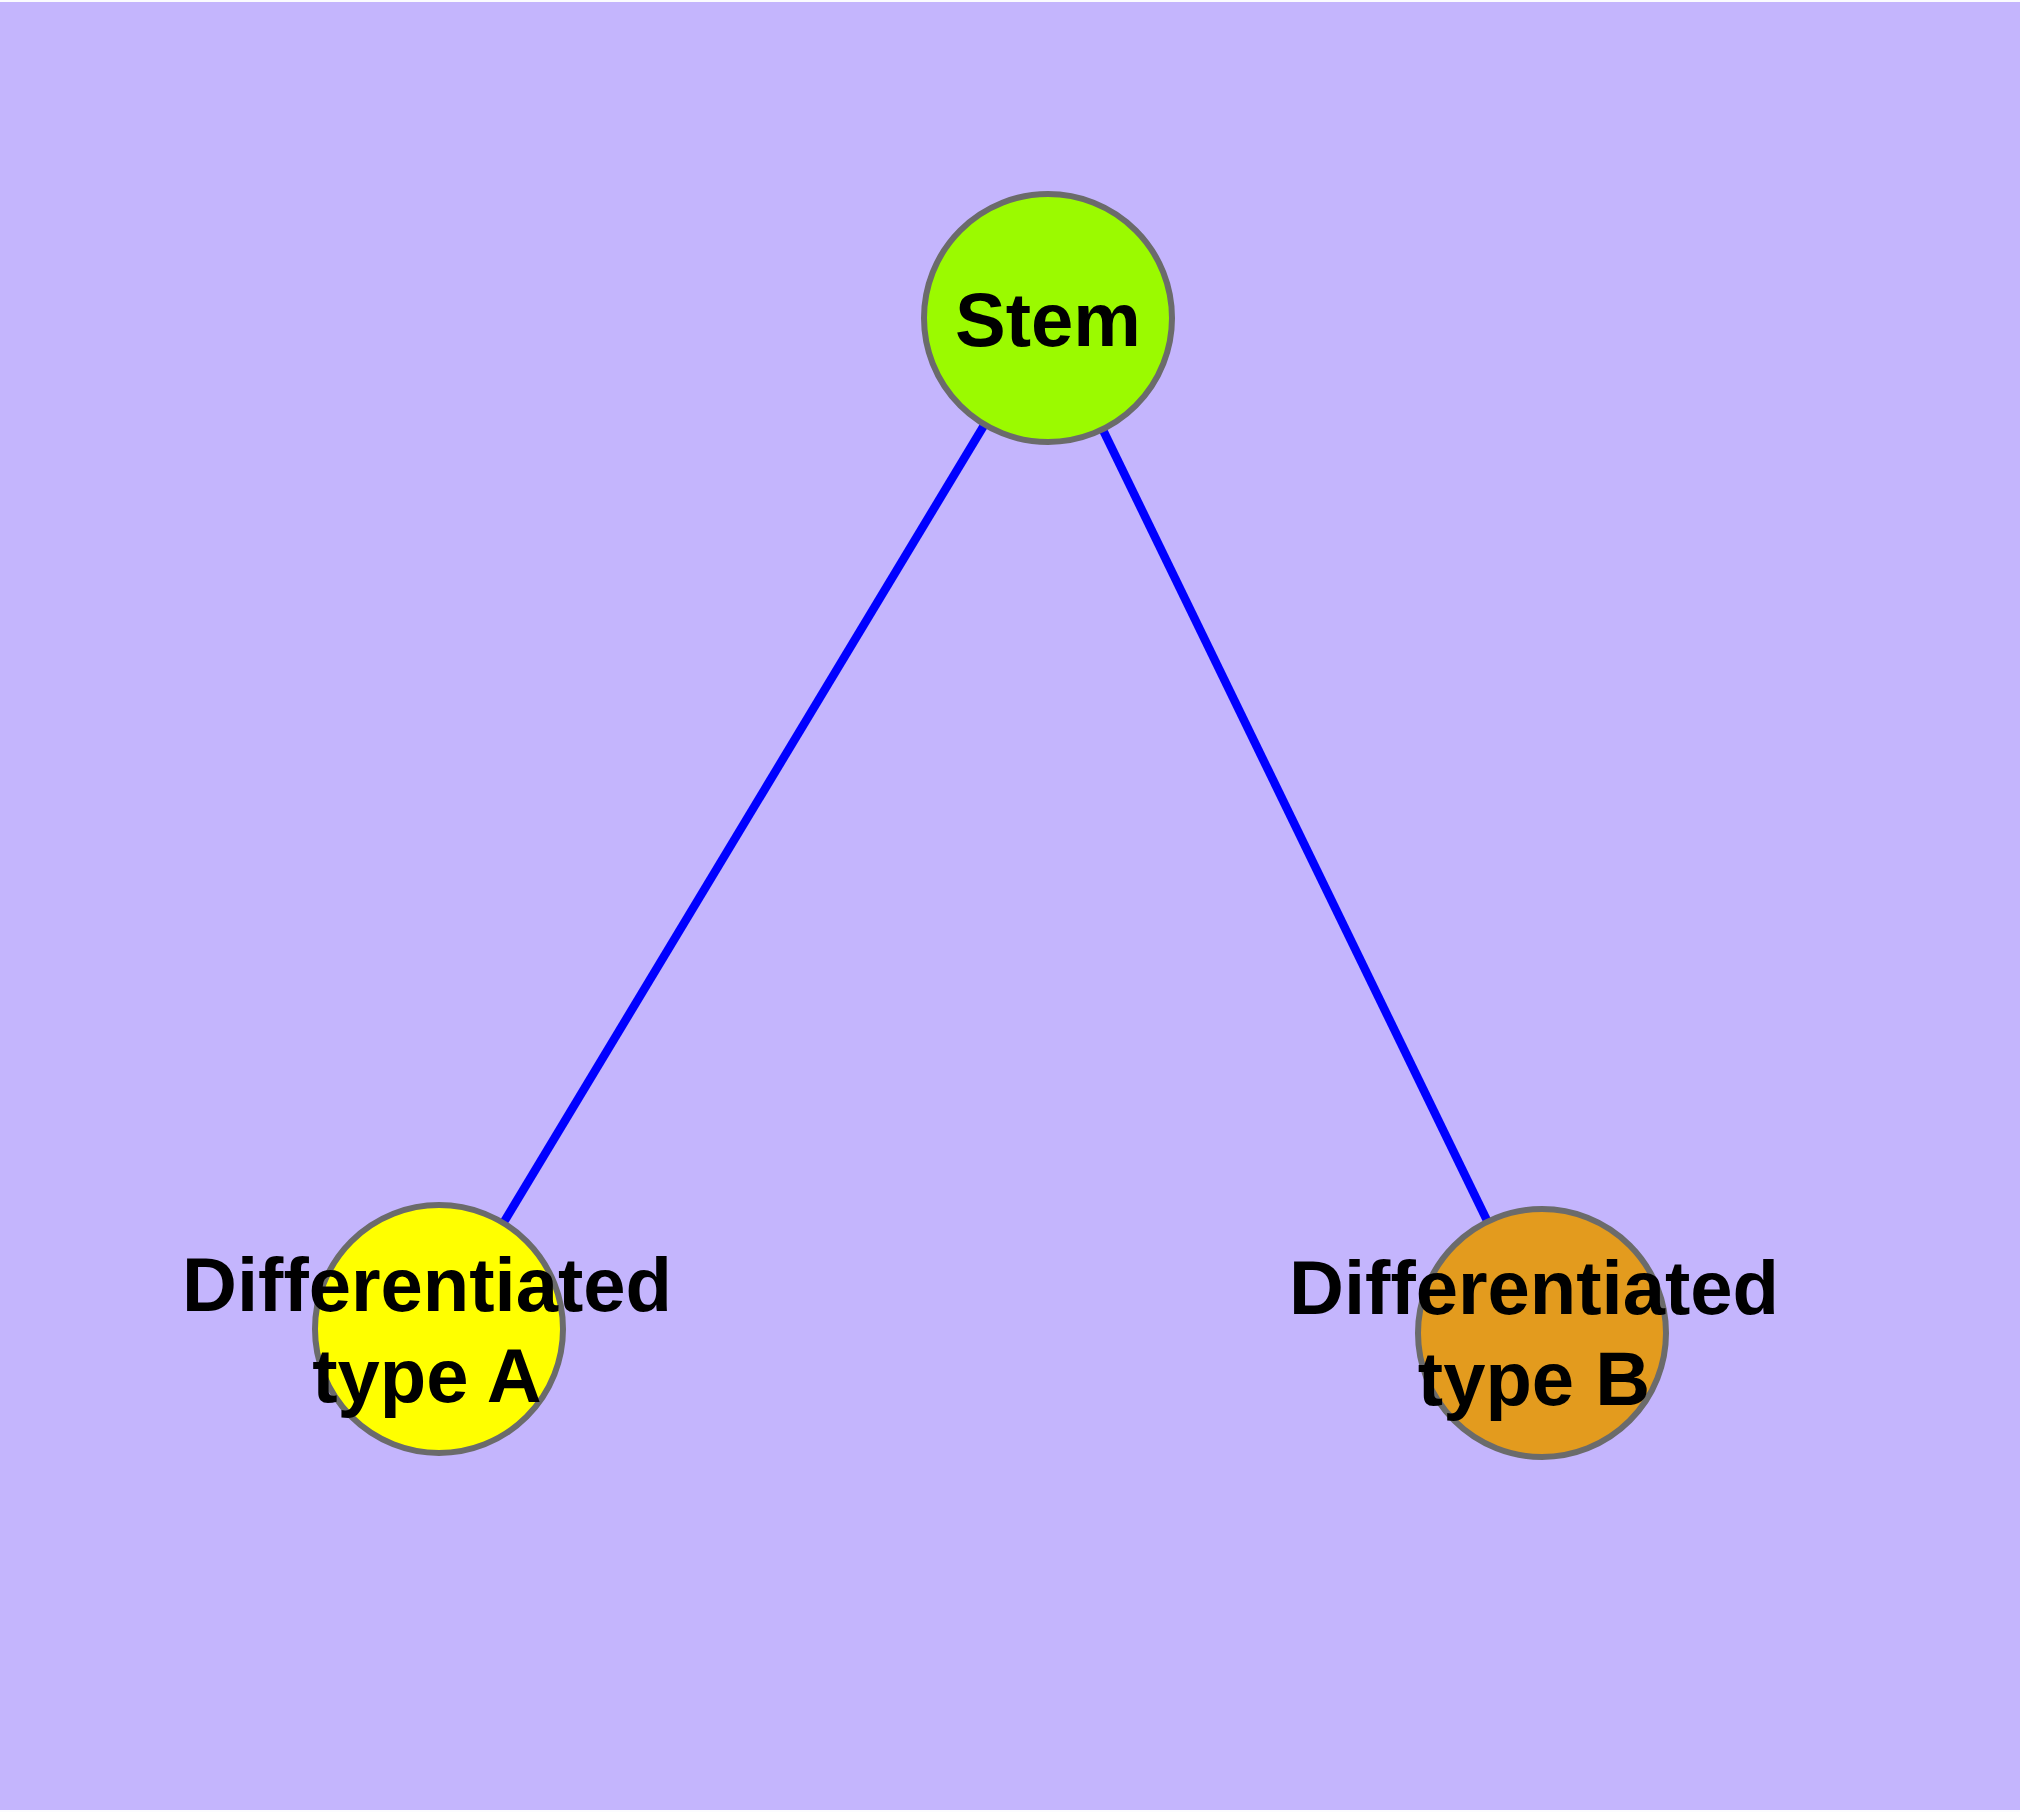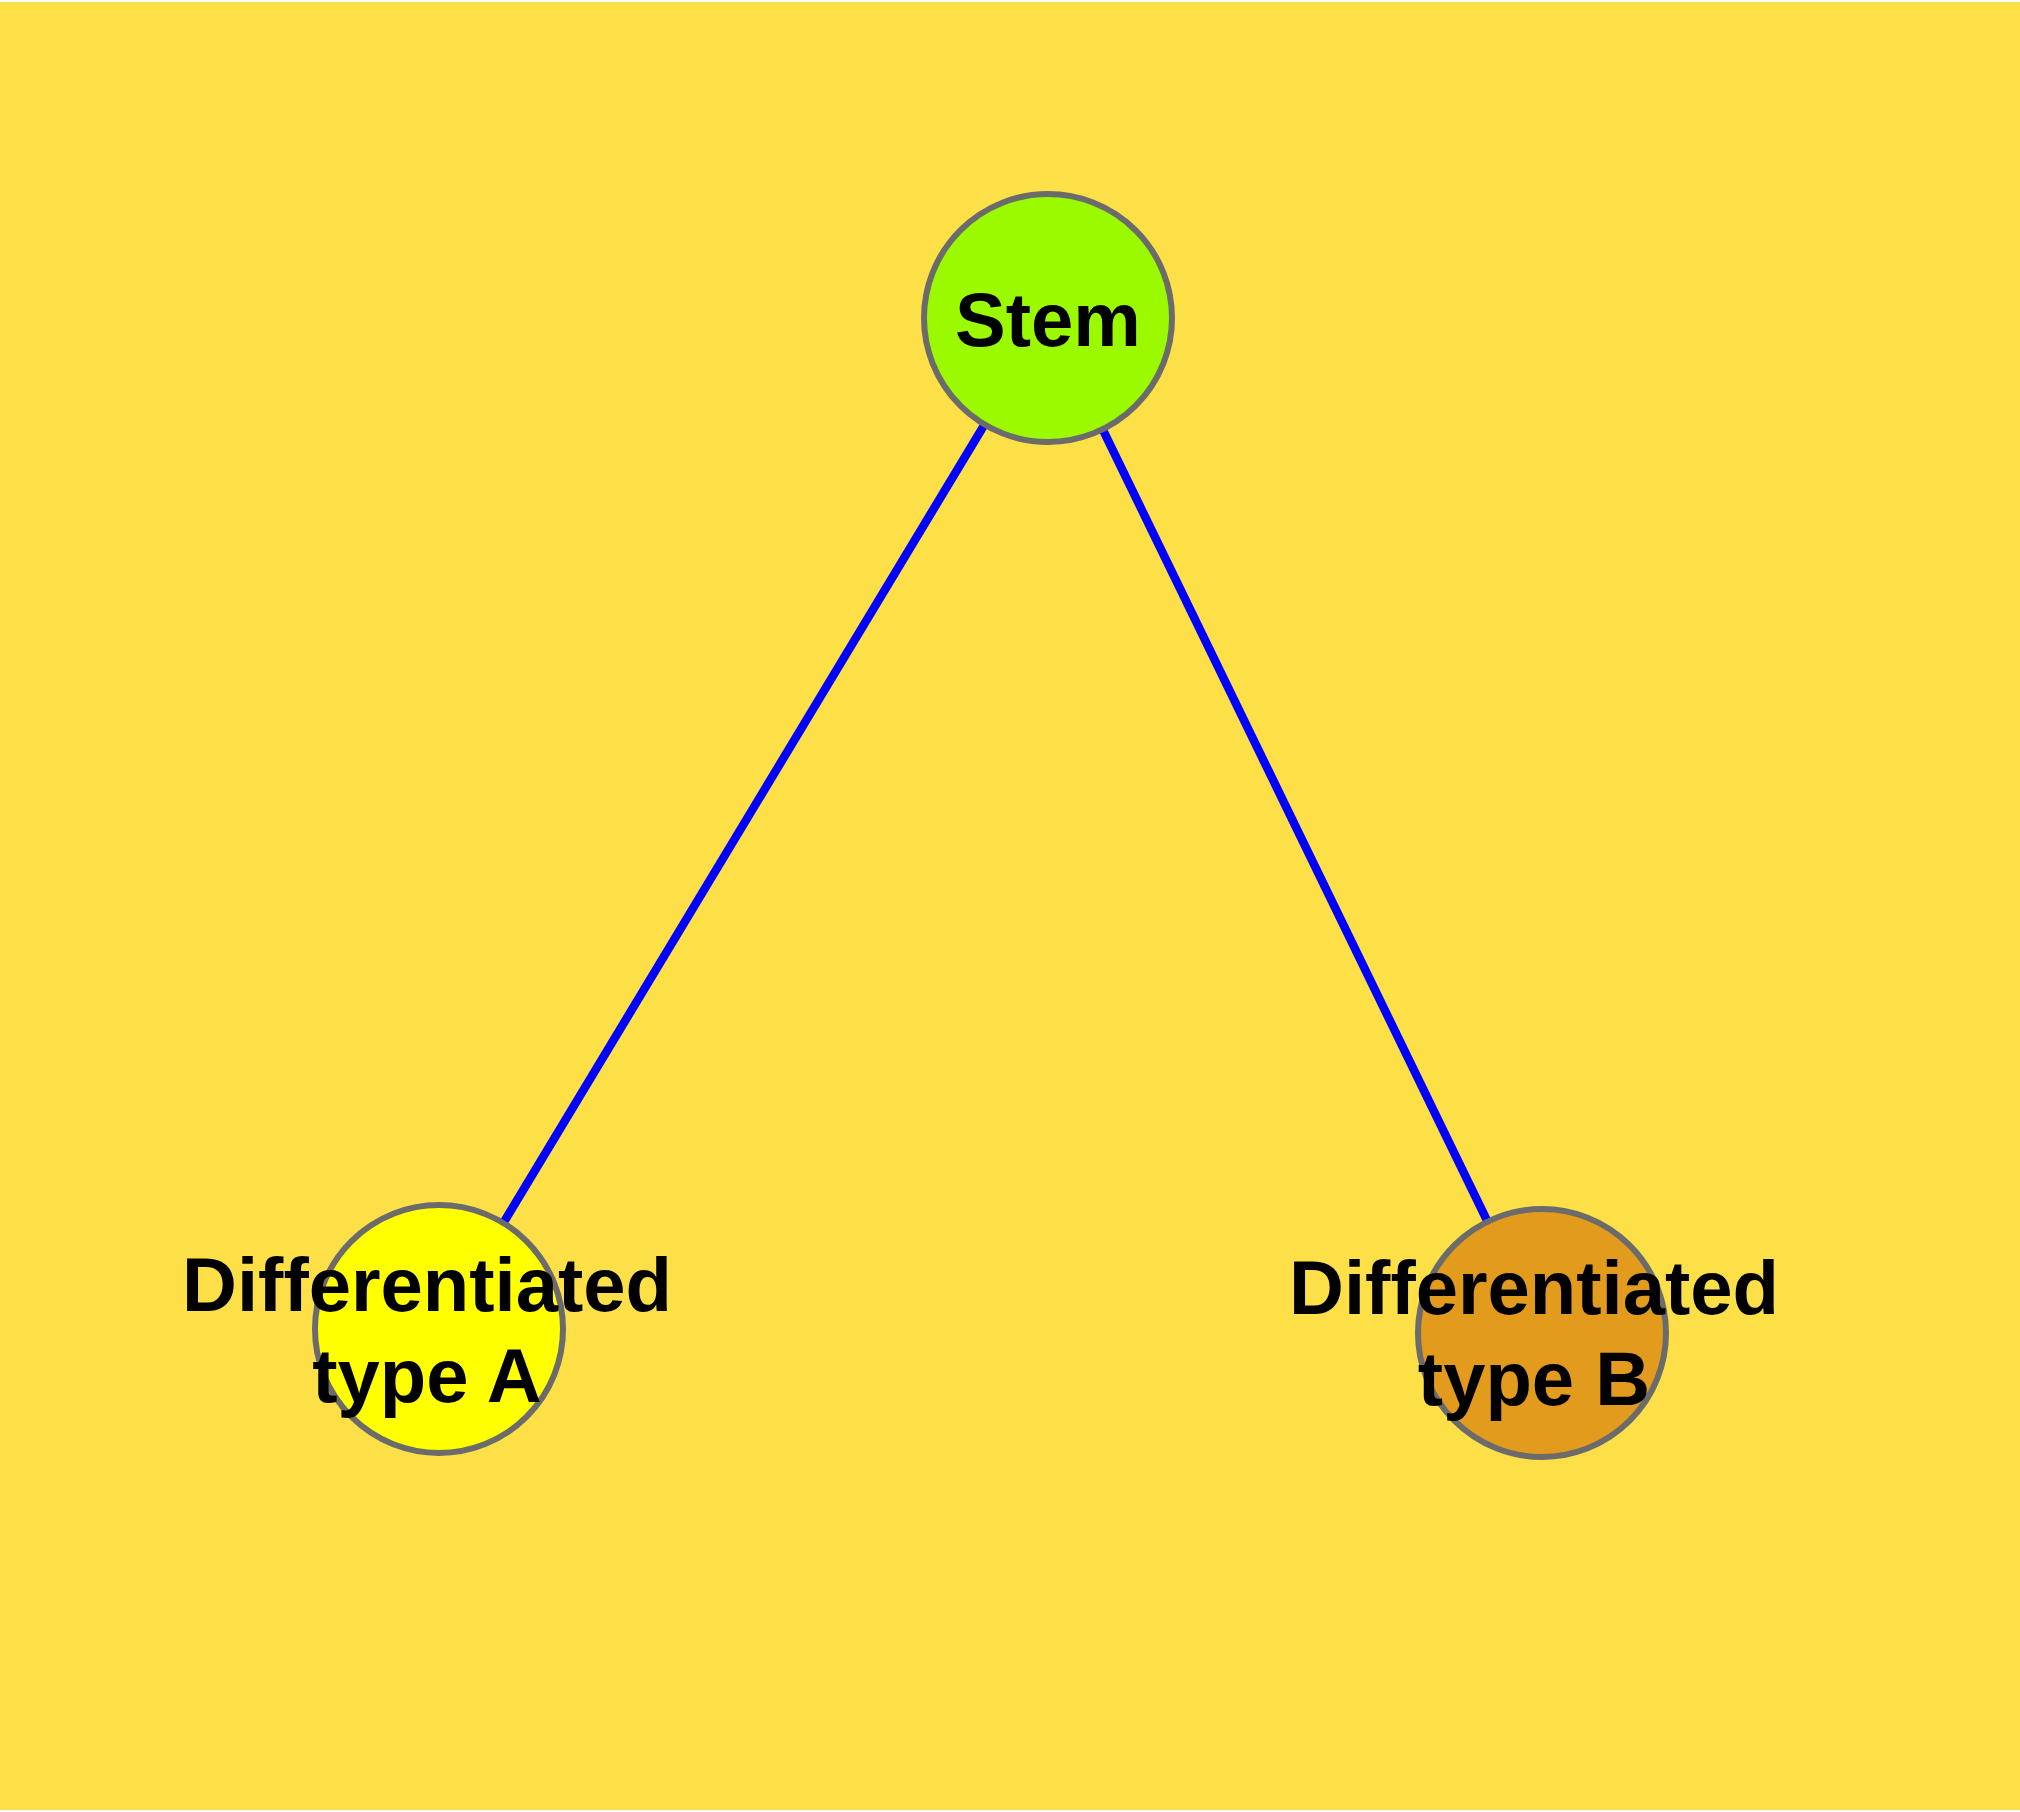--- a/index.html
+++ b/index.html
@@ -39,21 +39,21 @@
     font-size: 76px;
     line-height: 91px;
     color: #000000;
     white-space: pre-line;
     text-align: center;
   }
 </style>
 </head>
 <body>
 
-<div class="canvas" style="background-color: #fde047; border-top-color: rgb(251, 251, 254); border-bottom-color: rgb(251, 251, 254);">
+<div class="canvas" style="background-color: #c4b5fd; border-top-color: rgb(251, 251, 254); border-bottom-color: rgb(251, 251, 254);">
 
   <svg class="edges" width="2021" height="1812" viewBox="0 0 2384 2138">
     <line class="edge" x1="1237" y1="373" x2="518" y2="1566" stroke="#0000ff" stroke-width="10"></line>
     <line class="edge" x1="1237" y1="373" x2="1819" y2="1571" stroke="#0000ff" stroke-width="10"></line>
   </svg>
 
   <div class="node" style="left: 1048px; top: 316px; width: 254px; height: 254px; background-color: rgb(155, 250, 0); border-color: rgb(107, 107, 107);"></div>
 
   <div class="node" style="left: 439px; top: 1327px; width: 254px; height: 254px; background-color: rgb(255, 255, 0); border-color: rgb(107, 107, 107);"></div>
 

